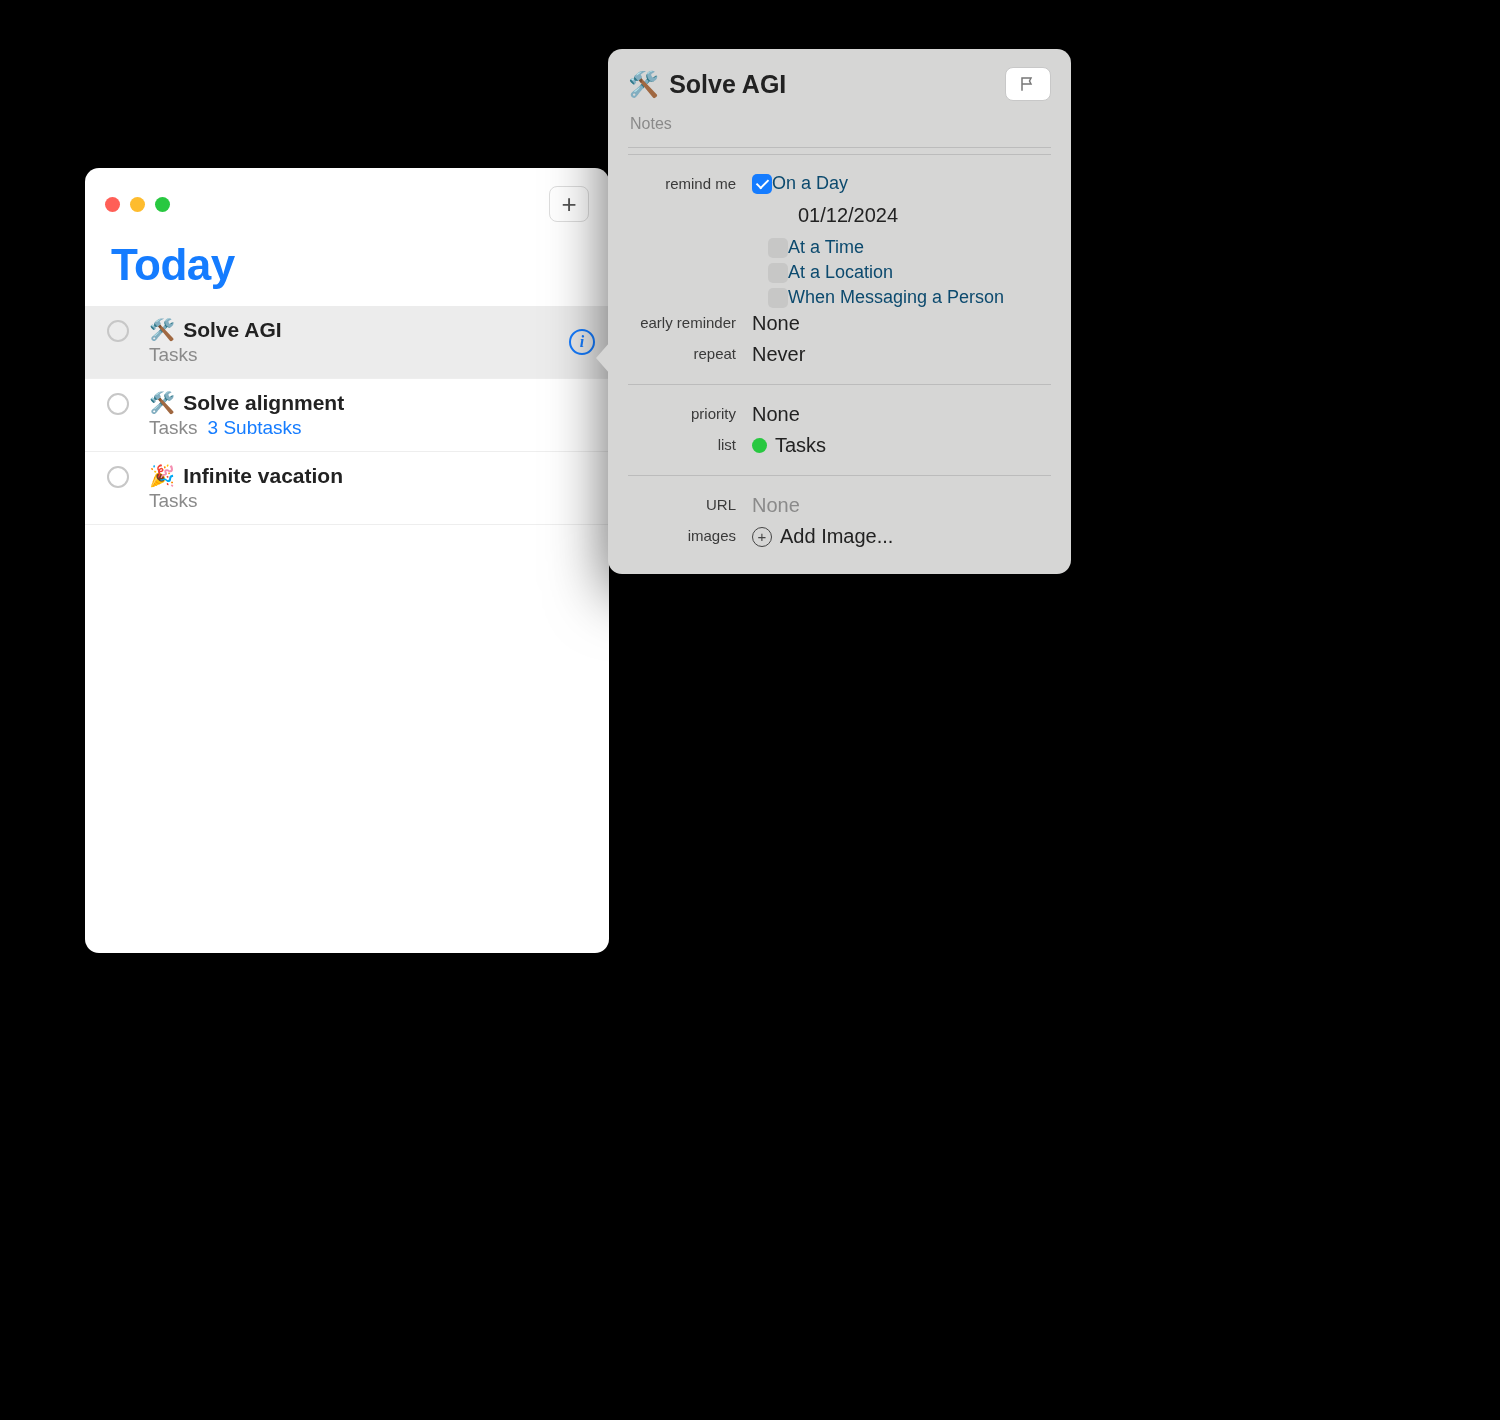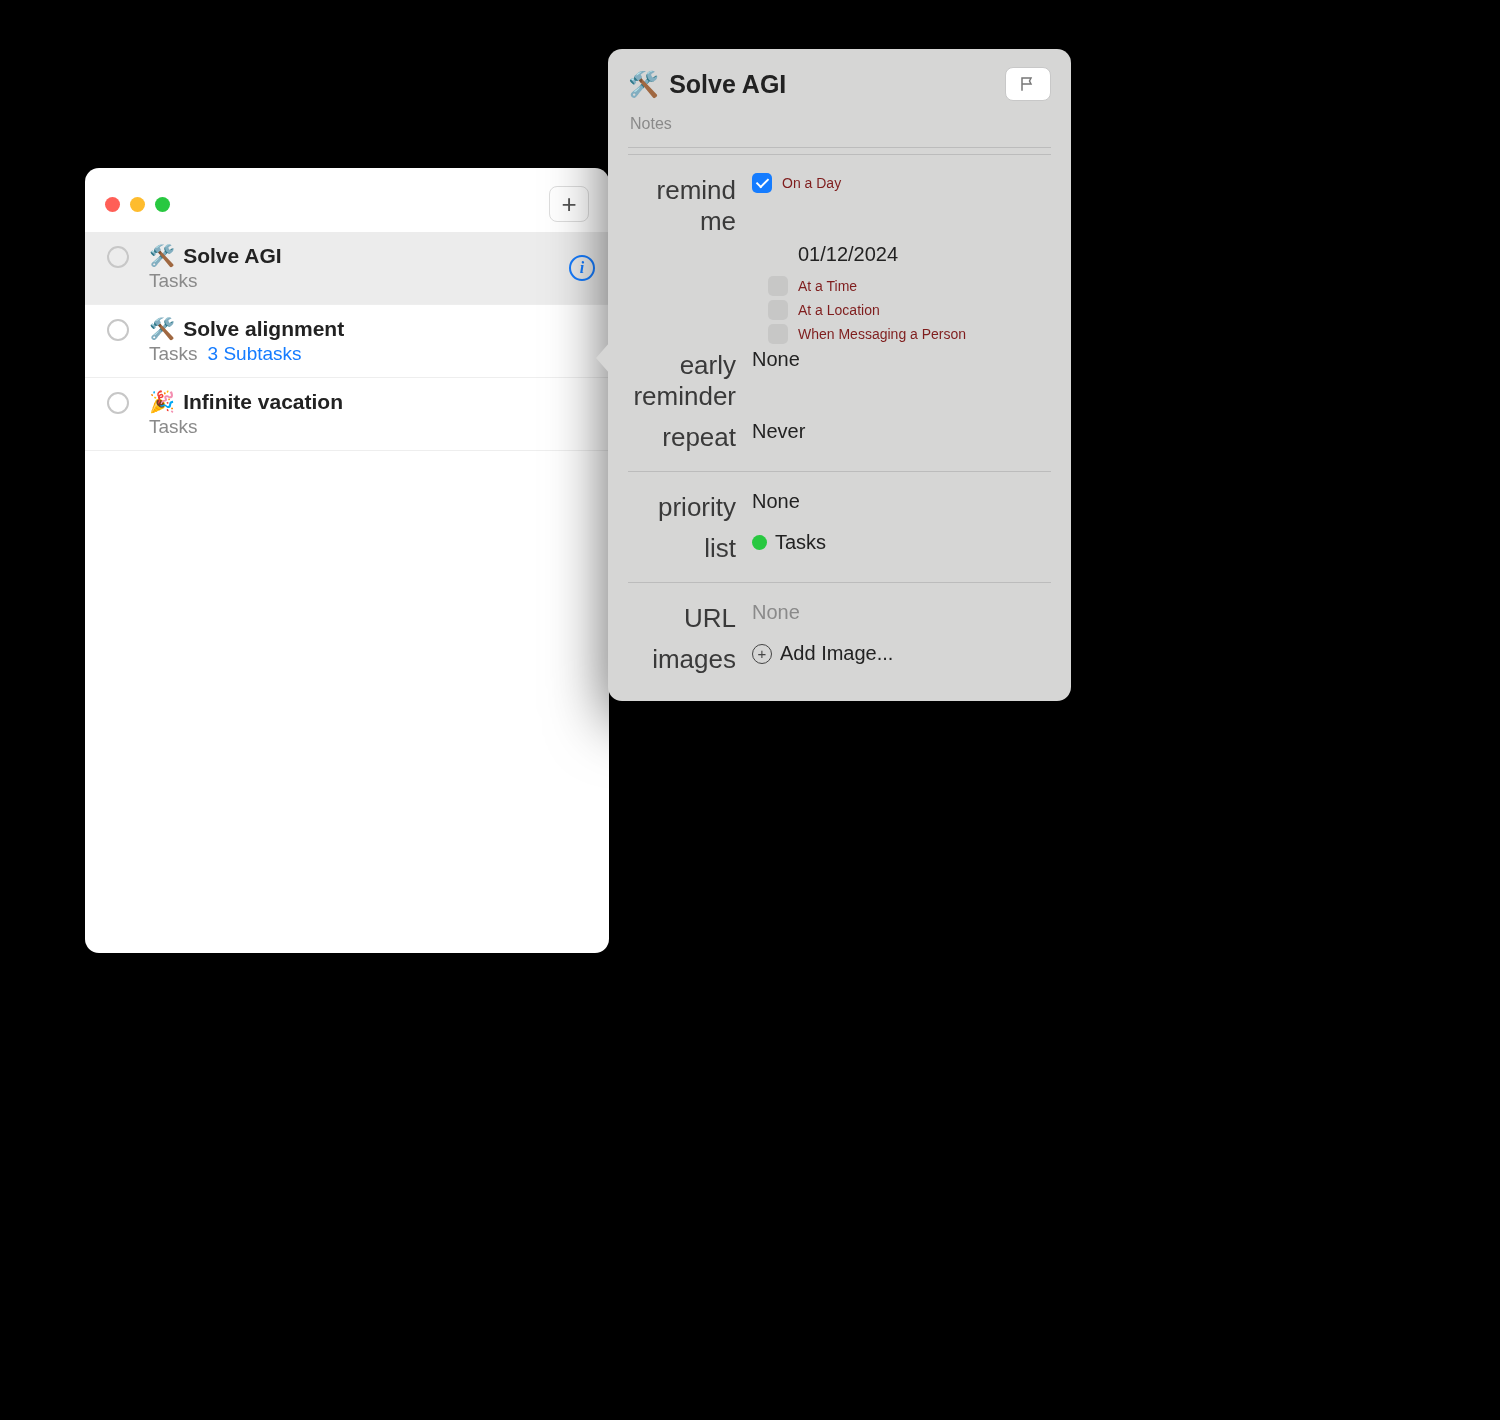--- a/index.html
+++ b/index.html
@@ -155,39 +155,38 @@
 
 .form-section { padding: 12px 20px 4px 20px; }
 .form-row {
   display: flex;
   align-items: flex-start;
   margin-bottom: 8px;
 }
 .form-label {
   width: 124px;
   text-align: right;
-  font-size: 26px;
+  font-size: 15px;
   color: #3a3a3a;
   padding-top: 2px;
   padding-right: 16px;
   flex-shrink: 0;
 }
 .form-value {
   font-size: 20px;
   color: #222;
   flex: 1;
 }
 .form-value.muted { color: #8a8a8a; }
 
 .checkbox-line {
   display: flex;
   align-items: center;
-  gap: 10px;
-  font-size: 14px;
-  color: #7f1d1d;
+  font-size: 18px;
+  color: #0c4a6e;
   margin-bottom: 4px;
   cursor: pointer;
 }
 .checkbox {
   width: 20px; height: 20px;
   border-radius: 5px;
   background: #c7c7c6;
   display: flex; align-items: center; justify-content: center;
   flex-shrink: 0;
 }
@@ -237,20 +236,21 @@
     <div class="traffic-lights">
       <div class="tl red"></div>
       <div class="tl yellow"></div>
       <div class="tl green"></div>
     </div>
     <div class="add-btn">
       <span>+</span>
     </div>
   </div>
 
+  <div class="list-title">Today</div>
 
   <div class="task-list" id="task-list">
       <div class="task-row selected">
         <div class="task-check"></div>
         <div class="task-content">
           <div class="task-title">
             <span class="task-emoji">🛠️</span>
             <span>Solve AGI</span>
           </div>
           <div class="task-meta">

